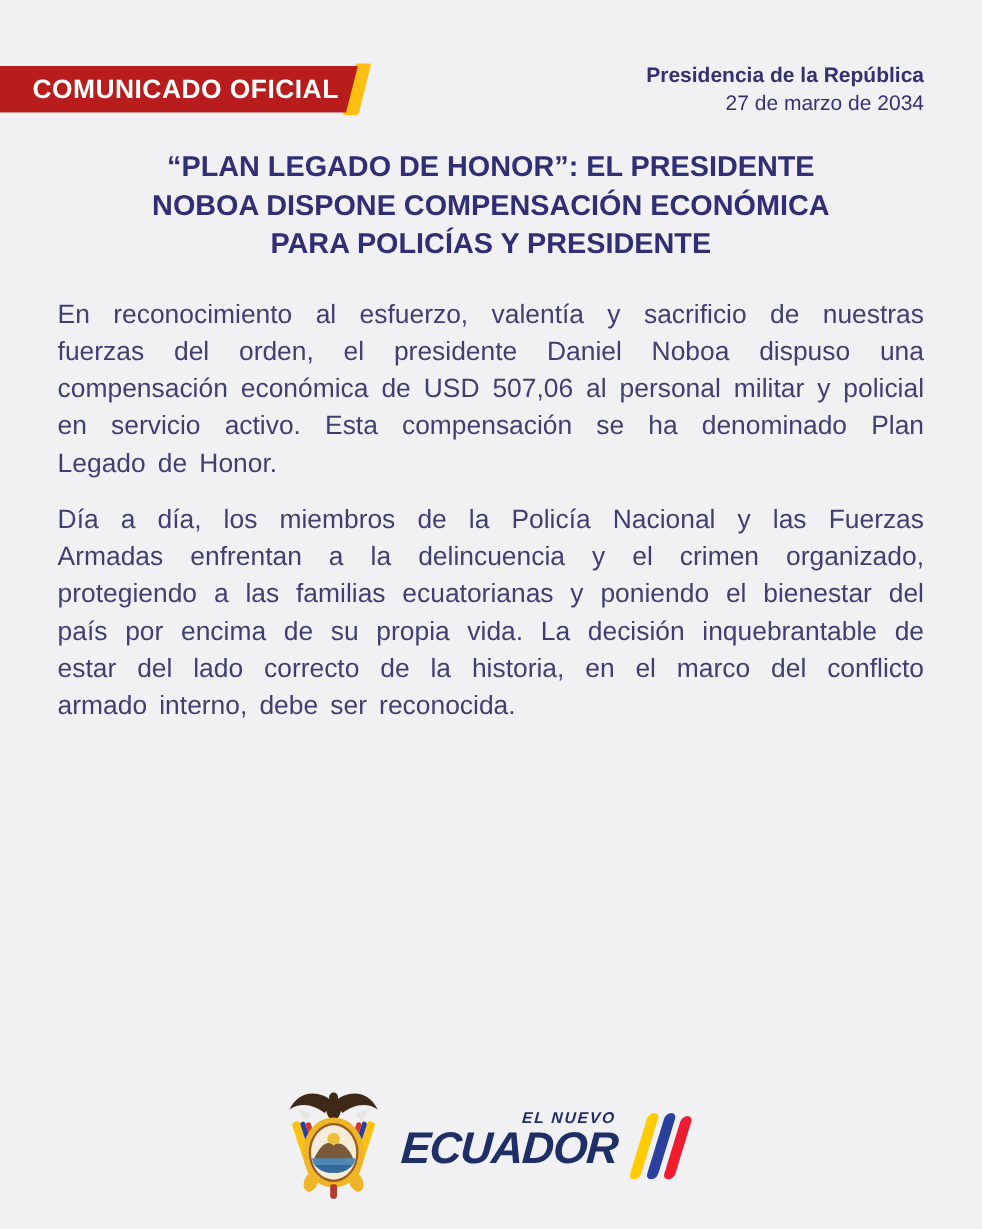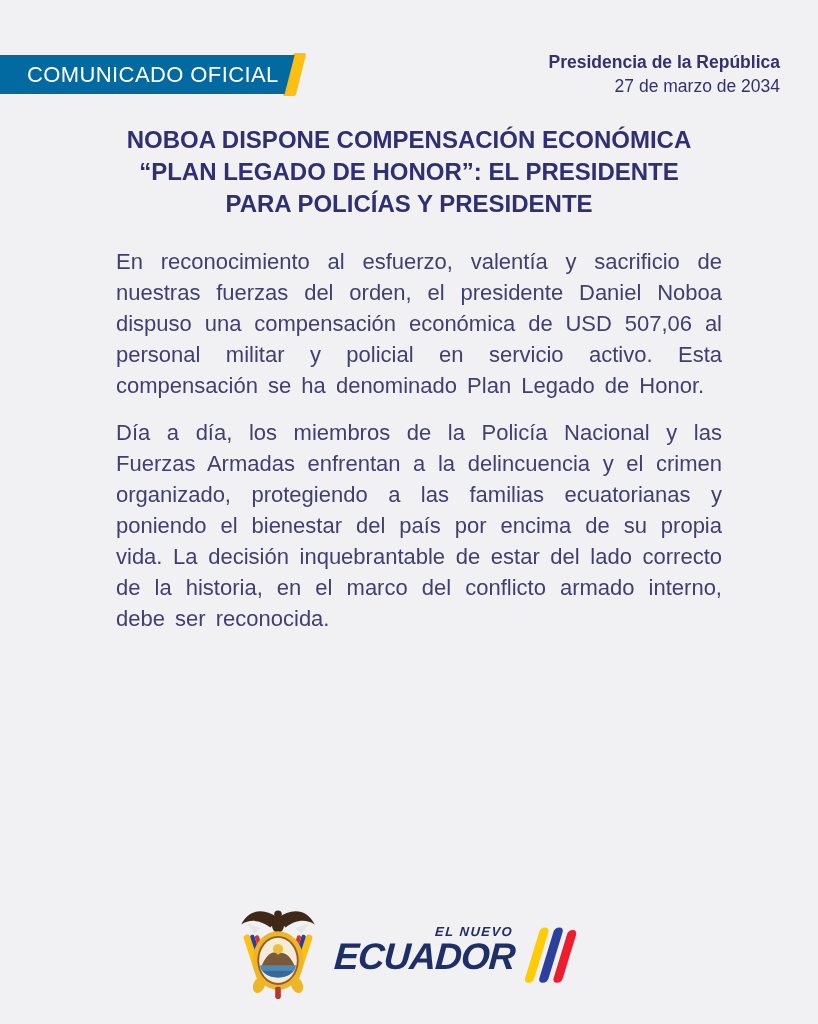--- a/index.html
+++ b/index.html
@@ -15,63 +15,63 @@
     position: relative;
   }
 
   
   .header { position: relative; height: 120px; flex: none; }
   .badge {
     position: absolute; left: 0; top: 55px;
     display: flex; align-items: stretch; height: 39px;
   }
   .badge-navy {
-    background: #0369a1;
+    background: #b91c1c;
     color: #ffffff;
-    font-weight: normal;
+    font-weight: bold;
     font-size: 22px;
     letter-spacing: 0.4px;
     display: flex; align-items: center;
     padding: 0 16px 0 27px;
     clip-path: polygon(0 0, 100% 0, calc(100% - 10px) 100%, 0 100%);
     position: relative; z-index: 2;
   }
   .badge-accent {
     width: 13px;
     background: #fdc012;
     transform: skewX(-14deg);
     margin-left: -7px;
     margin-top: -2px;
     height: 43px;
     border-radius: 2px;
     position: relative; z-index: 1;
   }
   .header-right {
-    position: absolute; right: 38px; top: 50px;
+    position: absolute; right: 48px; top: 50px;
     text-align: right;
     color: #343170;
     font-size: 17.5px;
     line-height: 1.38;
   }
   .header-org { font-weight: bold; }
   .header-date { font-weight: normal; }
 
   
   .title {
     margin: 4px 56px 16px;
     text-align: center;
     color: #302e74;
     font-weight: bold;
     font-size: 24px;
     line-height: 32px;
     flex: none;
   }
 
   
-  .content { padding: 10px 96px 0; flex: none; margin-left: 20px; }
+  .content { padding: 10px 48px 0; flex: none; }
   .content p {
     margin: 0 0 16px;
     text-align: justify;
     color: #413e71;
     font-size: 22px;
     line-height: 31px;
     word-spacing: 4px;
   }
 
   
@@ -112,22 +112,22 @@
       <div class="badge-navy">COMUNICADO OFICIAL</div>
       <div class="badge-accent"></div>
     </div>
     <div class="header-right">
       <div class="header-org">Presidencia de la República</div>
       <div class="header-date">27 de marzo de 2034</div>
     </div>
   </div>
 
   <div class="title">
+    <div>“PLAN LEGADO DE HONOR”: EL PRESIDENTE</div>
     <div>NOBOA DISPONE COMPENSACIÓN ECONÓMICA</div>
-    <div>“PLAN LEGADO DE HONOR”: EL PRESIDENTE</div>
     <div>PARA POLICÍAS Y PRESIDENTE</div>
   </div>
 
   <div class="content">
     <p>En reconocimiento al esfuerzo, valentía y sacrificio de nuestras fuerzas del orden, el presidente Daniel Noboa dispuso una compensación económica de USD 507,06 al personal militar y policial en servicio activo. Esta compensación se ha denominado Plan Legado de Honor.</p>
     <p>Día a día, los miembros de la Policía Nacional y las Fuerzas Armadas enfrentan a la delincuencia y el crimen organizado, protegiendo a las familias ecuatorianas y poniendo el bienestar del país por encima de su propia vida. La decisión inquebrantable de estar del lado correcto de la historia, en el marco del conflicto armado interno, debe ser reconocida.</p>
   </div>
 
   <div class="footer">
 

